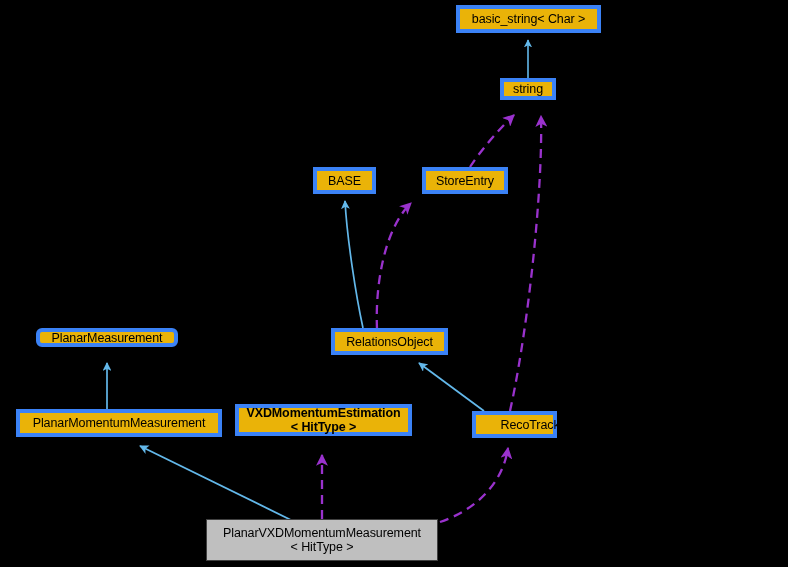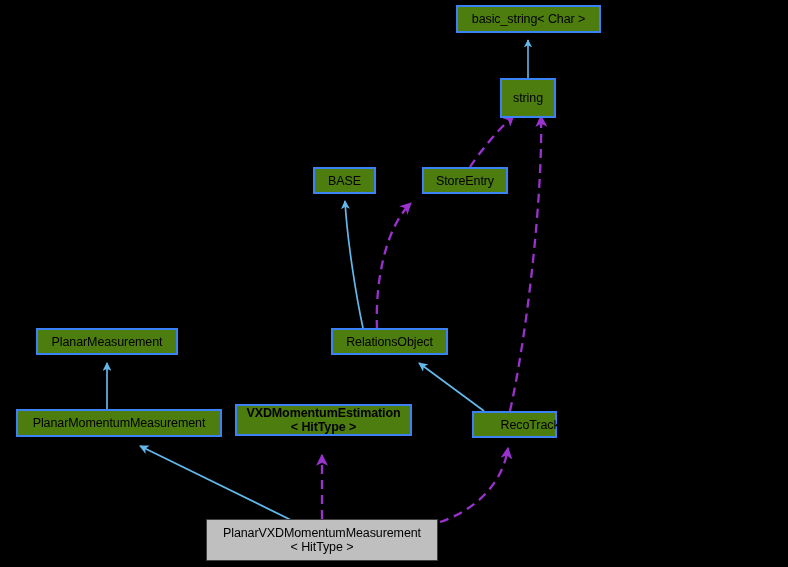--- a/index.html
+++ b/index.html
@@ -24,22 +24,22 @@
     position: absolute;
     top: 0;
     left: 0;
     width: 788px;
     height: 567px;
     display: block;
   }
   .node-box {
     position: absolute;
     box-sizing: border-box;
-    background: #4d7c0f;
-    border: 2px solid #3b82f6;
+    background: #eab308;
+    border: 4px solid #3b82f6;
     display: flex;
     flex-direction: column;
     align-items: center;
     justify-content: center;
     text-align: center;
     color: #000000;
     font-family: "Liberation Sans", sans-serif;
     font-size: 12.5px;
     line-height: 14px;
     letter-spacing: -0.1px;
@@ -88,37 +88,37 @@
 
     <path class="node-line" d="M 322 519 L 322 455" fill="none" stroke="#9a32cd" stroke-width="2.3" stroke-dasharray="9,6" marker-end="url(#arrow-purple)"></path>
 
     <path class="node-line" d="M 440 522 C 470 512 502 488 508 448" fill="none" stroke="#9a32cd" stroke-width="2.3" stroke-dasharray="9,6" marker-end="url(#arrow-purple)"></path>
   </svg>
 
   <div class="node-box" id="node-basic_string" style="left: 456px; top: 5px; width: 145px; height: 28px;">
     <span>basic_string&lt; Char &gt;</span>
   </div>
 
-  <div class="node-box" id="node-string" style="left: 500px; top: 78px; width: 56px; height: 40px;">
+  <div class="node-box" id="node-string" style="left: 500px; top: 78px; width: 56px; height: 22px;">
     <span>string</span>
   </div>
 
   <div class="node-box" id="node-base" style="left: 313px; top: 167px; width: 63px; height: 27px; justify-content: center;">
     <span>BASE</span>
   </div>
 
   <div class="node-box" id="node-relations_object" style="left: 331px; top: 328px; width: 117px; height: 27px;">
     <span>RelationsObject</span>
   </div>
 
   <div class="node-box" id="node-store_entry" style="left: 422px; top: 167px; width: 86px; height: 27px;">
     <span>StoreEntry</span>
   </div>
 
-  <div class="node-box" id="node-planar_measurement" style="left: 36px; top: 328px; width: 142px; height: 27px;">
+  <div class="node-box" id="node-planar_measurement" style="left: 36px; top: 328px; width: 142px; height: 19px; border-radius: 6px;">
     <span>PlanarMeasurement</span>
   </div>
 
   <div class="node-box" id="node-planar_momentum_measurement" style="left: 4px; top: 409px; width: 206px; height: 28px; margin-left: 12px;">
     <span>PlanarMomentumMeasurement</span>
   </div>
 
   <div class="node-box" id="node-vxd_momentum_estimation" style="left: 235px; top: 404px; width: 177px; height: 32px; font-weight: bold;">
     <span>VXDMomentumEstimation</span>
     <span>&lt; HitType &gt;</span>

